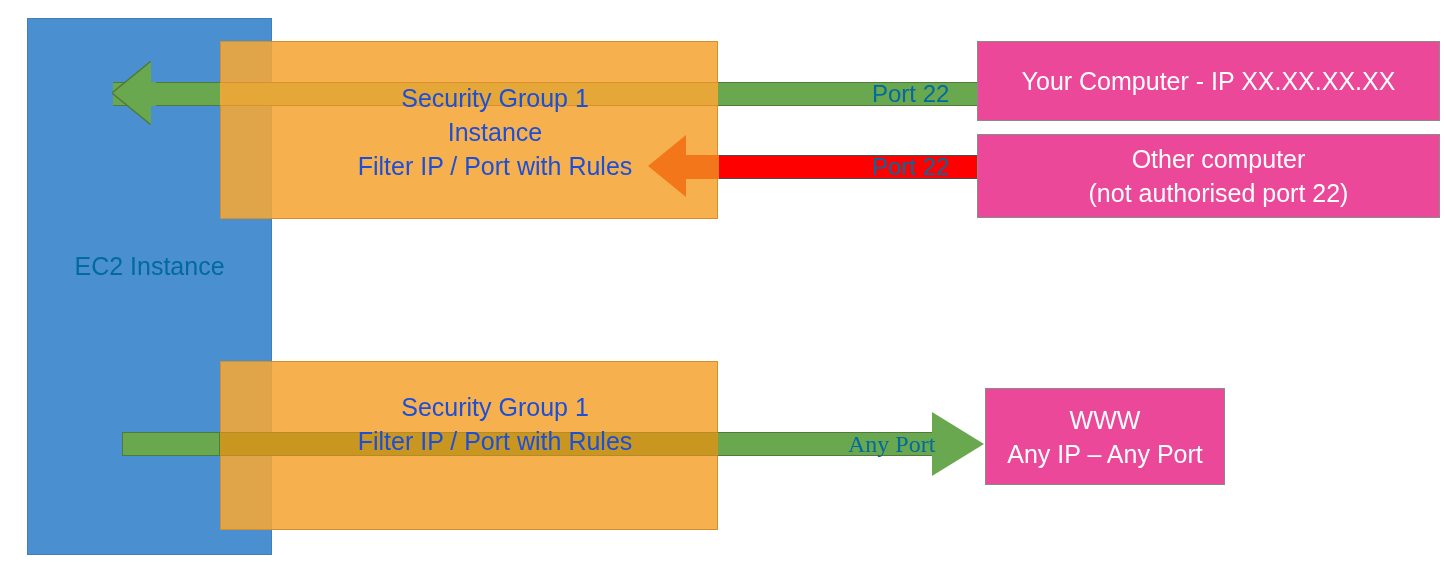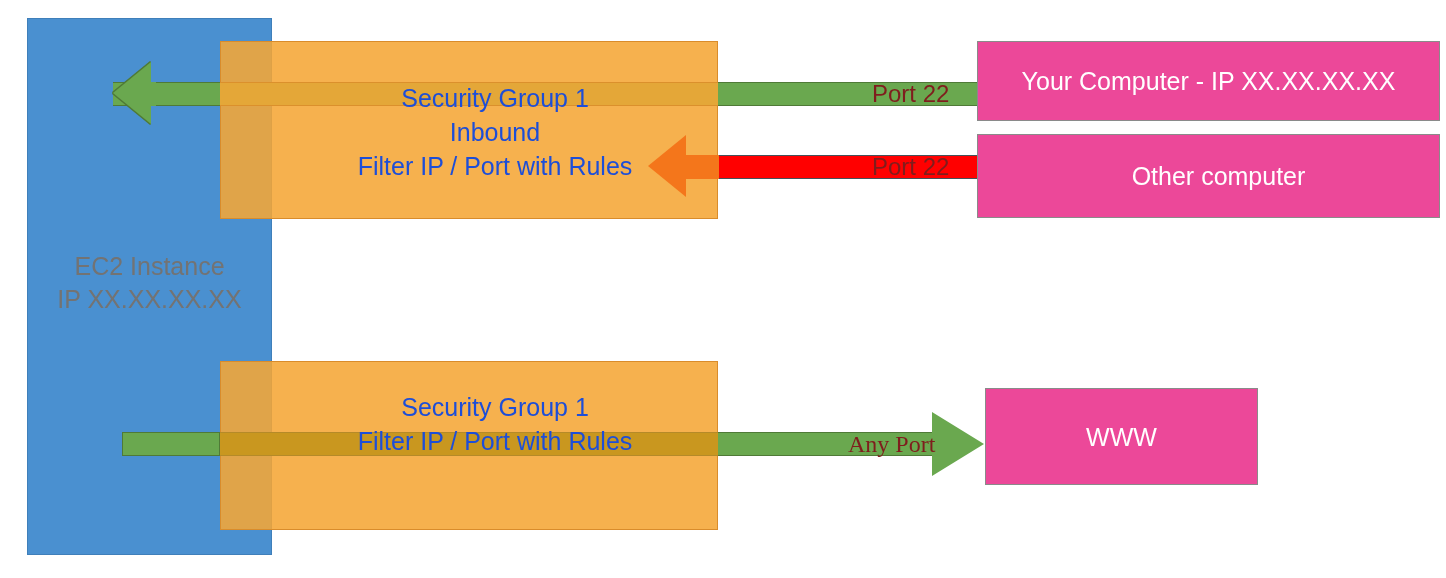--- a/index.html
+++ b/index.html
@@ -24,21 +24,21 @@
     background:#4a90d0;
     border:1px solid #3f7fba;
     box-sizing:border-box;
     z-index:1;
   }
   .ec2-label{
     position:absolute;
     left:27px; top:250px;
     width:245px;
     text-align:center;
-    color:#737373;
+    color:#0369a1;
     font-size:25px;
     line-height:33px;
     z-index:6;
     pointer-events:none;
   }
 
   
   .sg-box{
     position:absolute;
     left:220px;
@@ -175,21 +175,21 @@
     width:0; height:0;
     border-top:32px solid transparent;
     border-bottom:32px solid transparent;
     border-left:52px solid #6aa84f;
     z-index:3;
   }
 
   
   .port-label{
     position:absolute;
-    color:#7f1d1d;
+    color:#0369a1;
     font-size:24px;
     line-height:24px;
     z-index:8;
     white-space:nowrap;
     pointer-events:none;
   }
   .port-label-22a{ left:872px; top:82px;  }
   .port-label-22b{ left:872px; top:155px; }
   .port-label-any{ left:848px; top:432px;font-family:Liberation Serif, serif; }
 
@@ -204,73 +204,74 @@
     line-height:34px;
     text-align:center;
     z-index:4;
     display:flex;
     flex-direction:column;
     align-items:center;
     justify-content:center;
   }
   .gray-your-computer{ left:977px; top:41px;  width:463px; height:80px; }
   .gray-other-computer{ left:977px; top:134px; width:463px; height:84px;padding-left:20px; }
-  .gray-www{ left:985px; top:388px; width:273px; height:97px; }
+  .gray-www{ left:985px; top:388px; width:240px; height:97px; }
   .gray-box div{ white-space:nowrap; }
 </style>
 </head>
 <body>
 
 <div id="canvas">
 
   <div class="ec2-box"></div>
   <div class="ec2-label">
     <div>EC2 Instance</div>
-    <div>IP XX.XX.XX.XX</div>
   </div>
 
   <div class="sg-box sg-inbound"></div>
 
   <div class="bar bar-green-in-over"></div>
   <div class="bar bar-green-in-blend"></div>
   <div class="bar bar-green-in"></div>
   <div class="arrow-green-left"></div>
   <div class="arrow-green-left-wing"></div>
 
   <div class="bar bar-red"></div>
   <div class="bar-orange-blocked"></div>
   <div class="arrow-orange-left"></div>
 
   <div class="sg-text sg-text-in">
     <div>Security Group 1</div>
-    <div>Inbound</div>
+    <div>Instance</div>
     <div>Filter IP / Port with Rules</div>
   </div>
 
   <div class="port-label port-label-22a">Port 22</div>
   <div class="port-label port-label-22b">Port 22</div>
 
   <div class="gray-box gray-your-computer">
     <div>Your Computer - IP XX.XX.XX.XX</div>
   </div>
   <div class="gray-box gray-other-computer">
     <div>Other computer</div>
+    <div>(not authorised port 22)</div>
   </div>
 
   <div class="sg-box sg-outbound"></div>
 
   <div class="bar bar-green-out-left"></div>
   <div class="bar bar-green-out-mid"></div>
   <div class="bar bar-green-out-right"></div>
   <div class="arrow-green-right"></div>
 
   <div class="sg-text sg-text-out">
     <div>Security Group 1</div>
     <div>Filter IP / Port with Rules</div>
   </div>
 
   <div class="port-label port-label-any">Any Port</div>
 
   <div class="gray-box gray-www">
     <div>WWW</div>
+    <div>Any IP – Any Port</div>
   </div>
 
 </div>
 
 </body></html>

